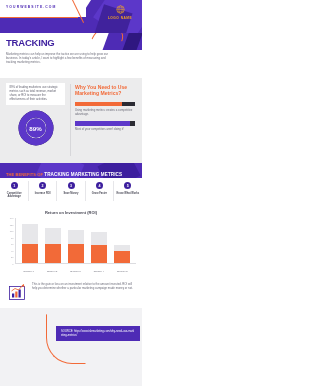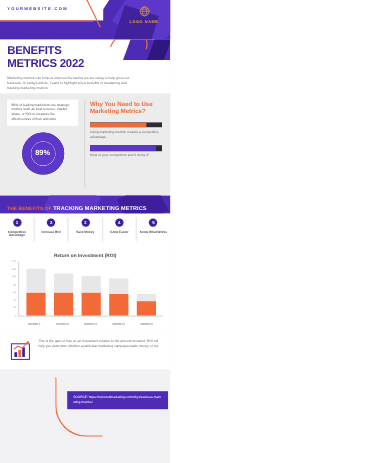--- a/index.html
+++ b/index.html
@@ -297,22 +297,21 @@
     </div>
   </div>
 
   <div class="title-band">
     <div class="title-deco-wrap">
       <div class="title-deco-purple"></div>
       <div class="title-deco-dark"></div>
     </div>
     <div class="title-deco-arc"></div>
     <div class="title-text">
-      <div>BENEFITS</div>
-      <div>METRICS 2022</div>
+      <div>TRACKING</div>
     </div>
     <div class="intro-para">Marketing metrics can help us improve the tactics we are using to help grow our business. In today's article, I want to highlight a few benefits of measuring and tracking marketing metrics.</div>
   </div>
 
   <div class="stats-section">
     <div class="stats-divider"></div>
 
     <div class="stats-left">
       <div class="stat-callout">89% of leading marketers use strategic metrics such as total revenue, market share, or ROI to measure the effectiveness of their activities.</div>
       <div class="donut-wrap">

